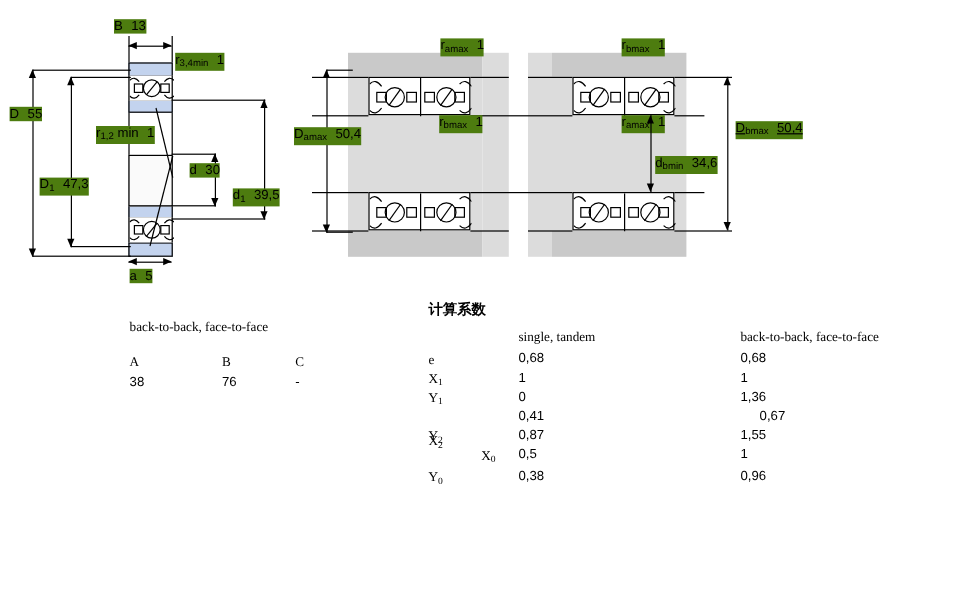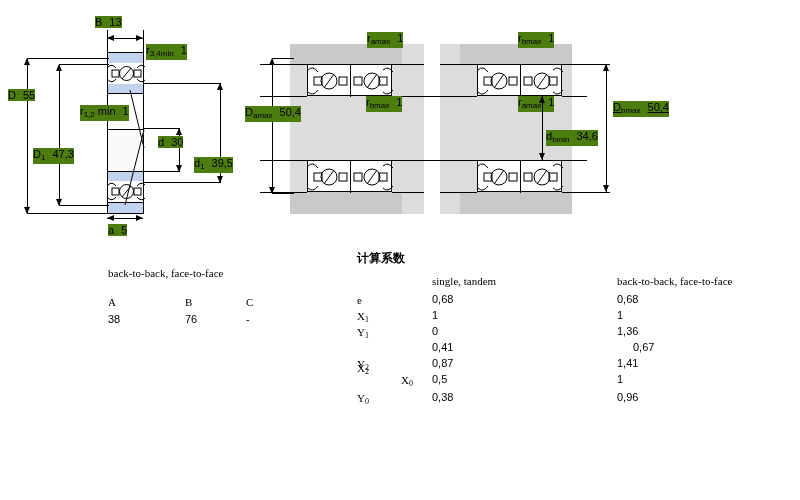--- a/index.html
+++ b/index.html
@@ -422,21 +422,21 @@
     <div class="tbl-cell-serif" style="left:345px;top:342px;margin-top:20px;">
       <span>X</span><span class="sub">2</span>
     </div>
     <div class="tbl-cell" style="left:420px;top:341px;">0,41</div>
     <div class="tbl-cell" style="left:605px;top:341px;margin-left:16px;">0,67</div>
 
     <div class="tbl-cell-serif" style="left:345px;top:358px;">
       <span>Y</span><span class="sub">2</span>
     </div>
     <div class="tbl-cell" style="left:420px;top:357px;">0,87</div>
-    <div class="tbl-cell" style="left:605px;top:357px;">1,41</div>
+    <div class="tbl-cell" style="left:605px;top:357px;">1,55</div>
 
     <div class="tbl-cell-serif" style="left:345px;top:374px;margin-left:44px;">
       <span>X</span><span class="sub">0</span>
     </div>
     <div class="tbl-cell" style="left:420px;top:373px;">0,5</div>
     <div class="tbl-cell" style="left:605px;top:373px;">1</div>
 
     <div class="tbl-cell-serif" style="left:345px;top:392px;">
       <span>Y</span><span class="sub">0</span>
     </div>

